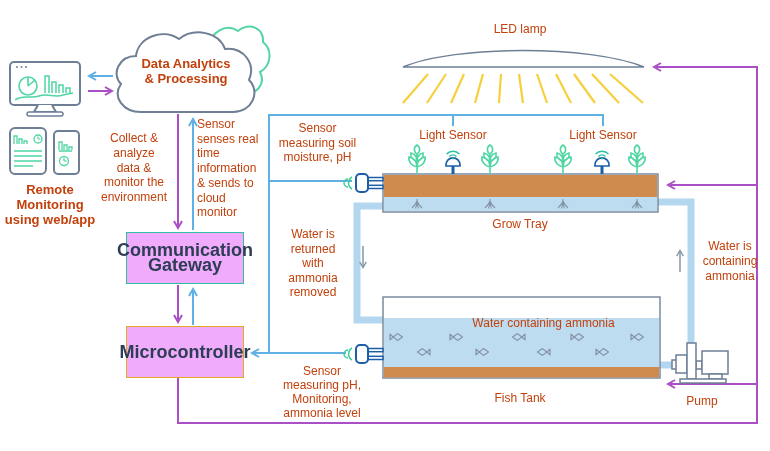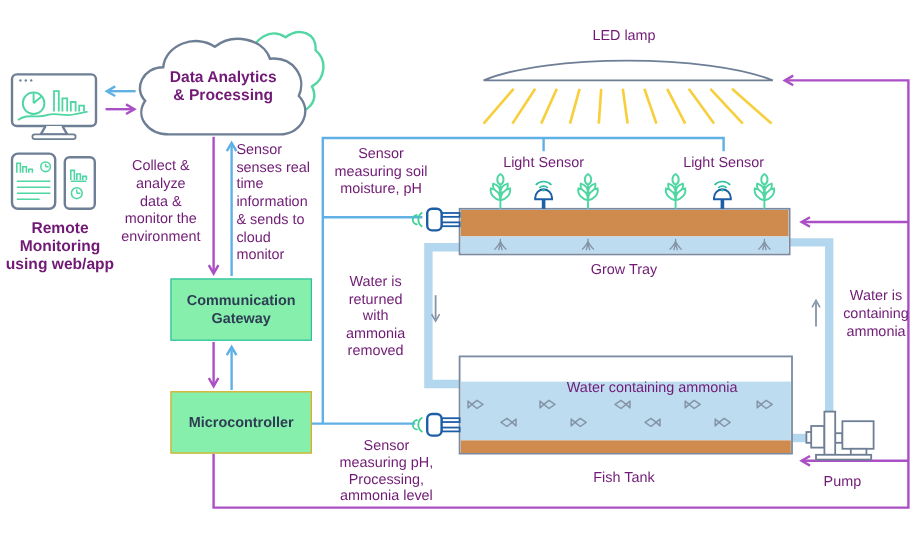--- a/index.html
+++ b/index.html
@@ -1,26 +1,26 @@
 <!DOCTYPE html>
 <html><head>
 <meta charset="utf-8">
 <style>
   html,body{margin:0;padding:0;background:#fff;}
   .stage{position:relative;width:770px;height:451px;background:#ffffff;
          font-family:"Liberation Sans",sans-serif;overflow:hidden;}
   svg.layer{position:absolute;left:0;top:0;z-index:1;}
-  .txt{position:absolute;color:#701a75;font-size:12px;line-height:14.5px;
+  .txt{position:absolute;color:#c2410c;font-size:12px;line-height:14.5px;
        text-align:center;z-index:3;}
   .txt div{white-space:nowrap;}
   .txt.bold{font-weight:bold;font-size:13px;line-height:15px;}
   .txt.leftal{text-align:left;}
-  .box{position:absolute;background:#86efac;display:flex;align-items:center;justify-content:center;
-       text-align:center;font-weight:bold;color:#2d3d54;font-size:12px;line-height:15px;z-index:2;
-       box-sizing:border-box;padding:2px;margin-left:16px;}
+  .box{position:absolute;background:#f0abfc;display:flex;align-items:center;justify-content:center;
+       text-align:center;font-weight:bold;color:#2d3d54;font-size:18px;line-height:15px;z-index:2;
+       box-sizing:border-box;padding:2px;}
   .box.gateway{border:1.6px solid #2fbfa0;}
   .box.mcu{border:1.6px solid #e3aa1f;justify-content:center;}
 </style>
 </head>
 <body>
 
 <div class="stage">
 
 <svg class="layer" width="770" height="451" viewBox="0 0 770 451">
   <defs>
@@ -249,21 +249,21 @@
   <div>Water is</div>
       <div>returned</div>
   <div>with</div>
       <div>ammonia</div>
   <div>removed</div>
 </div>
 
 <div class="txt" style="left:268px;top:364px;width:108px;line-height:14px;">
   <div>Sensor</div>
       <div>measuring pH,</div>
-  <div>Processing,</div>
+  <div>Monitoring,</div>
       <div>ammonia level</div>
 </div>
 
 <div class="txt" style="left:698px;top:239px;width:64px;line-height:14.8px;">
   <div>Water is</div>
       <div>containing</div>
       <div>ammonia</div>
 </div>
 
 <div class="txt" style="left:470px;top:22px;width:100px;">

